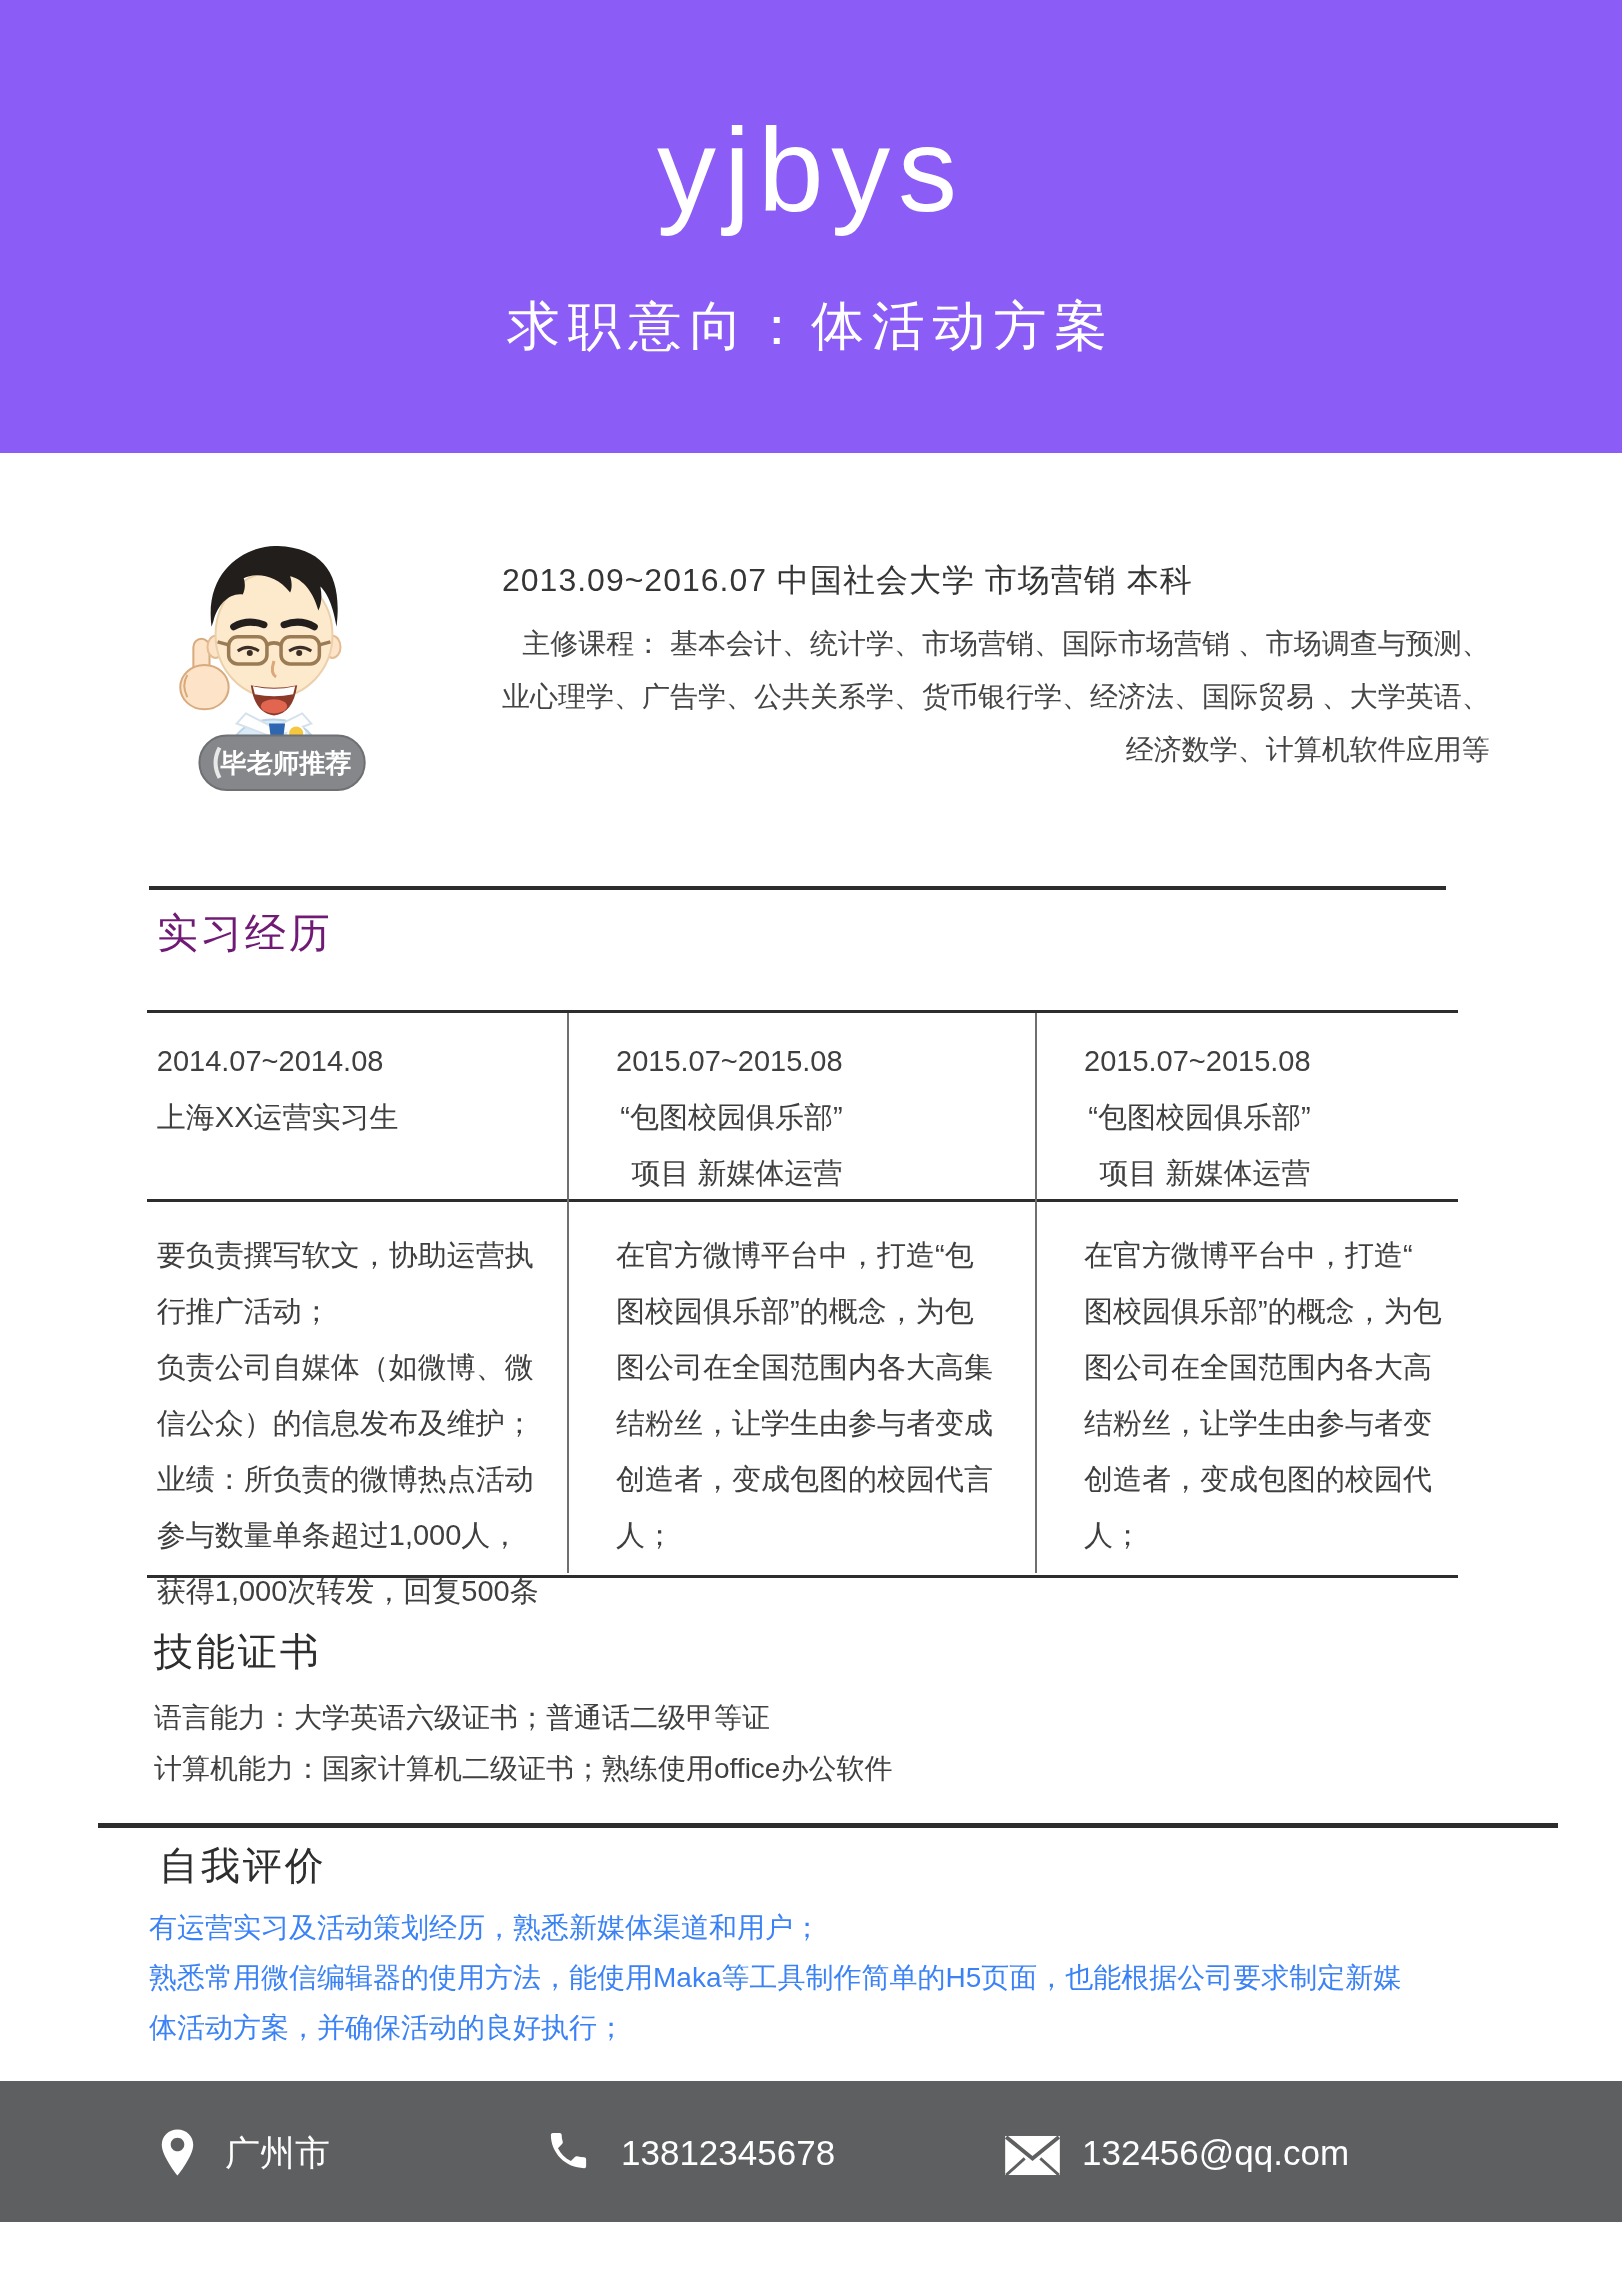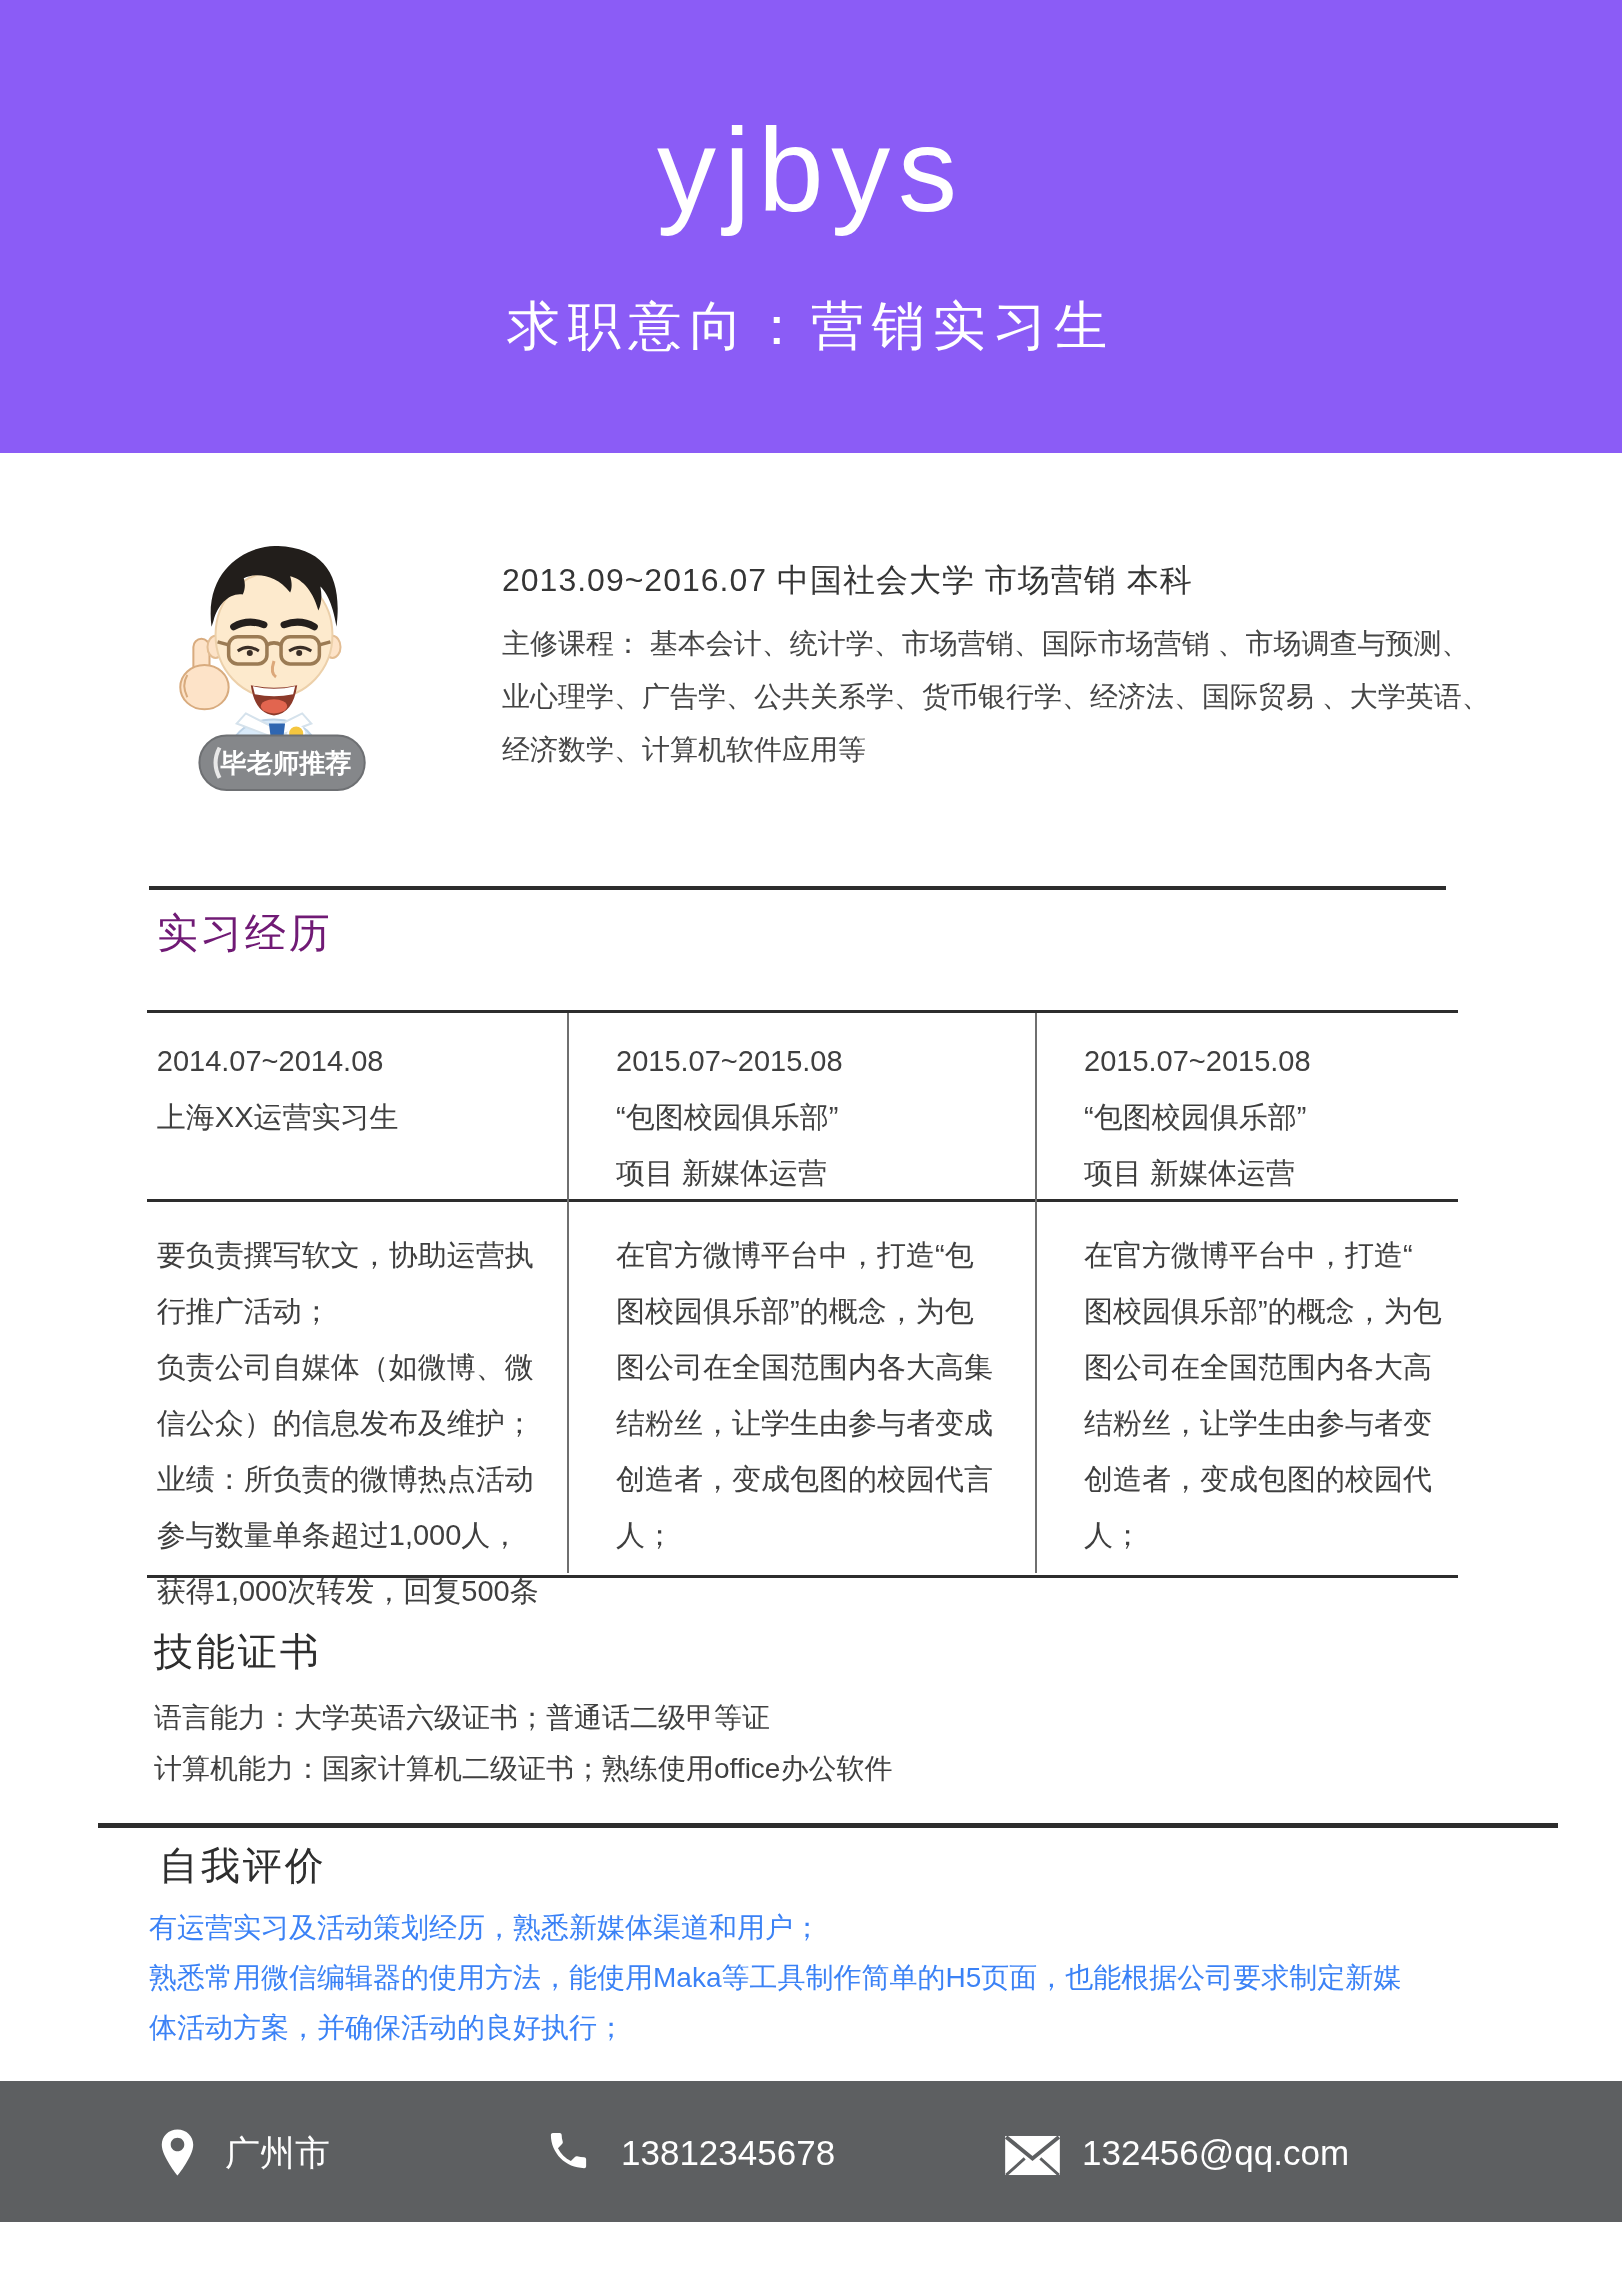--- a/index.html
+++ b/index.html
@@ -1,21 +1,21 @@
 <!DOCTYPE html>
 <html><head>
 <meta charset="utf-8">
 <style>
   html,body{margin:0;padding:0;background:#ffffff;}
   .page{
     position:relative;width:1622px;height:2293px;background:#ffffff;overflow:hidden;
     font-family:"Liberation Sans","DejaVu Sans",sans-serif;color:#3d3d3d;
   }
   .abs{position:absolute;}
-  .pre{white-space:pre-wrap;}
+  .pre{white-space:pre-wrap;text-align:right;}
   .nowrap{white-space:nowrap;}
 
   
   .header-band{left:0;top:0;width:1622px;height:453px;background:#8b5cf6;}
   .logo{left:0;top:94px;width:1622px;text-align:center;color:#ffffff;
         font-size:118px;font-weight:400;letter-spacing:7.8px;line-height:1.3;}
   .objective{left:0;top:294px;width:1622px;text-align:center;color:#ffffff;
         font-size:53px;letter-spacing:7.8px;line-height:1.2;}
 
   
@@ -64,21 +64,21 @@
   .f-mail-icon{left:1004px;top:2135px;}
   .f-mail-text{left:1082px;top:2131px;}
 </style>
 </head>
 <body>
 
 <div class="page">
 
   <div class="abs header-band">
     <div class="abs logo">yjbys</div>
-    <div class="abs objective pre">求职意向：营销实习生</div>
+    <div class="abs objective pre">求职意向：体活动方案</div>
   </div>
 
   <div class="abs avatar-wrap">
     <svg width="206" height="257" viewBox="0 0 200 255">
 
       <g>
         <rect x="20" y="104" width="16" height="40" rx="8" fill="#fde3c8" stroke="#d8ab7e" stroke-width="2"></rect>
         <ellipse cx="31" cy="152" rx="24" ry="22" fill="#fde3c8" stroke="#d8ab7e" stroke-width="2"></ellipse>
         <path d="M14,140 q-6,10 0,22" stroke="#d8ab7e" stroke-width="2" fill="none"></path>
       </g>

